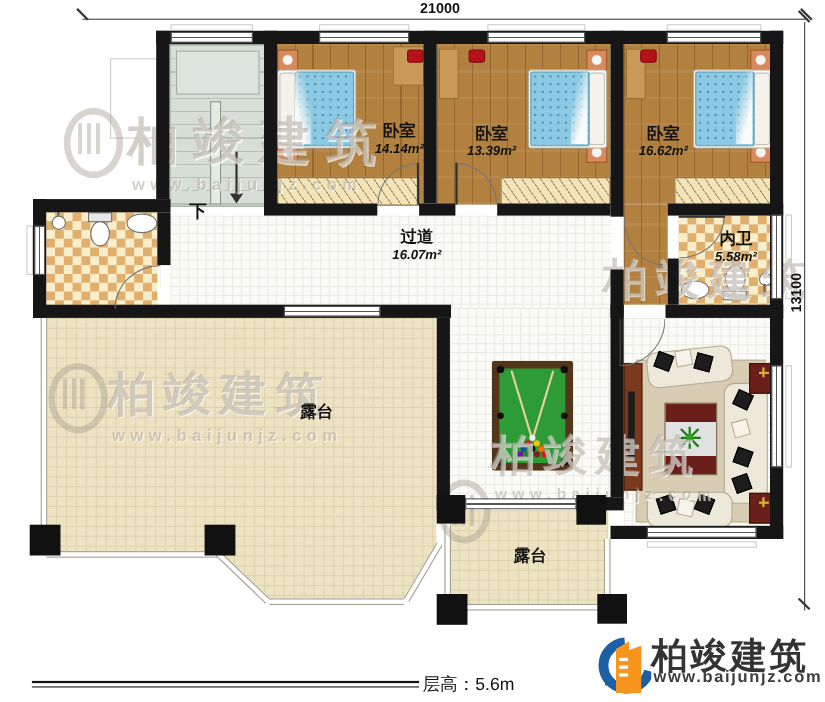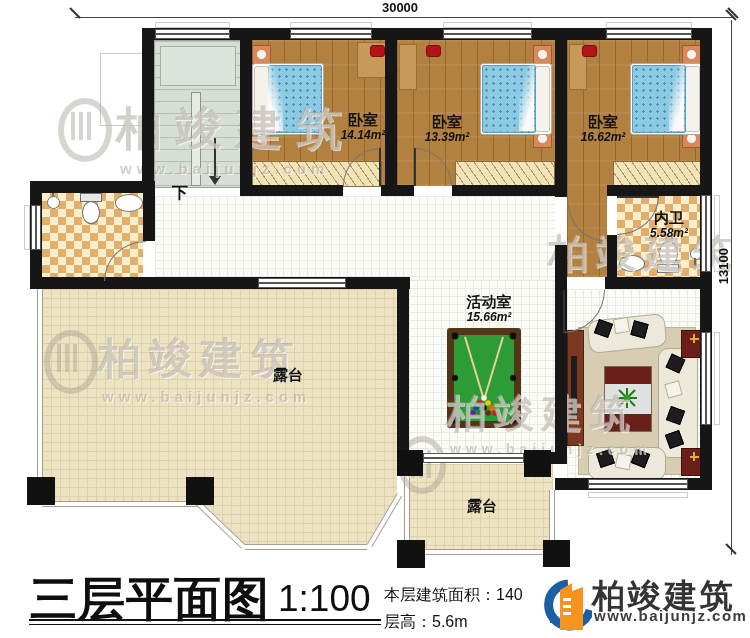--- a/index.html
+++ b/index.html
@@ -293,52 +293,49 @@
     <div class="rarea">14.14m²</div>
   </div>
   <div class="rlabel" style="left:402px;top:113px;width:90px">
     <div class="rname">卧室</div>
     <div class="rarea">13.39m²</div>
   </div>
   <div class="rlabel" style="left:558px;top:113px;width:90px">
     <div class="rname">卧室</div>
     <div class="rarea">16.62m²</div>
   </div>
+  <div class="rlabel" style="left:334px;top:207px;width:90px">
+    <div class="rname">过道</div>
+    <div class="rarea">16.07m²</div>
+  </div>
   <div class="rlabel" style="left:629px;top:209px;width:80px">
     <div class="rname">内卫</div>
     <div class="rarea">5.58m²</div>
   </div>
-  <div class="rlabel" style="left:444px;top:293px;width:90px">
-    <div class="rname">活动室</div>
-    <div class="rarea">15.66m²</div>
-  </div>
   <div class="rlabel" style="left:253px;top:366px;width:70px">
     <div class="rname">露台</div>
   </div>
   <div class="rlabel" style="left:447px;top:497px;width:70px">
     <div class="rname">露台</div>
   </div>
   <div class="rlabel" style="left:166px;top:184px;width:28px">
     <div class="rname" style="font-size:16px">下</div>
   </div>
 
   <div class="dimline" style="left:75px;top:17px;width:658px;border-top:1px solid #444"></div>
   <div class="tick" style="left:68px;top:12px"></div>
   <div class="tick" style="left:726px;top:12px"></div>
-  <div class="dimtext" style="left:355px;top:0;width:90px;text-align:center">30000</div>
+  <div class="dimtext" style="left:355px;top:0;width:90px;text-align:center">21000</div>
   <div class="dimline" style="left:731px;top:20px;height:535px;border-left:1px solid #444"></div>
   <div class="tick" style="left:724px;top:14px"></div>
   <div class="tick" style="left:724px;top:548px"></div>
   <div class="dimtext" style="left:716px;top:248px;writing-mode:vertical-rl;transform:rotate(180deg)">13100</div>
 
-  <div class="title-cn" style="left:30px;top:568px">三层平面图</div>
-  <div class="title-scale" style="left:278px;top:578px">1:100</div>
   <div class="abs" style="left:29px;top:619px;width:352px;height:2px;background:#111;z-index:7"></div>
   <div class="abs" style="left:29px;top:624px;width:352px;height:1px;background:#111;z-index:7"></div>
-  <div class="stats" style="left:384px;top:585px">本层建筑面积：140</div>
   <div class="stats" style="left:384px;top:612px">层高：5.6m</div>
 
   <svg class="abs" style="left:538px;top:572px;z-index:7" width="54" height="62">
     <path d="M30 12 A 21 21 0 1 0 52 38" fill="none" stroke-width="9" stroke="#1d5fa5"></path>
     <path d="M22 18 L34 11 L34 19 L45 15 L45 58 L22 58 Z" fill="#f7941e"></path>
     <rect x="25" y="26" width="8" height="3" fill="#fff"></rect>
     <rect x="25" y="33" width="8" height="3" fill="#fff"></rect>
     <rect x="25" y="40" width="8" height="3" fill="#fff"></rect>
     <rect x="12" y="36" width="3" height="3" fill="#1d5fa5"></rect>
     <rect x="12" y="42" width="3" height="3" fill="#1d5fa5"></rect>

